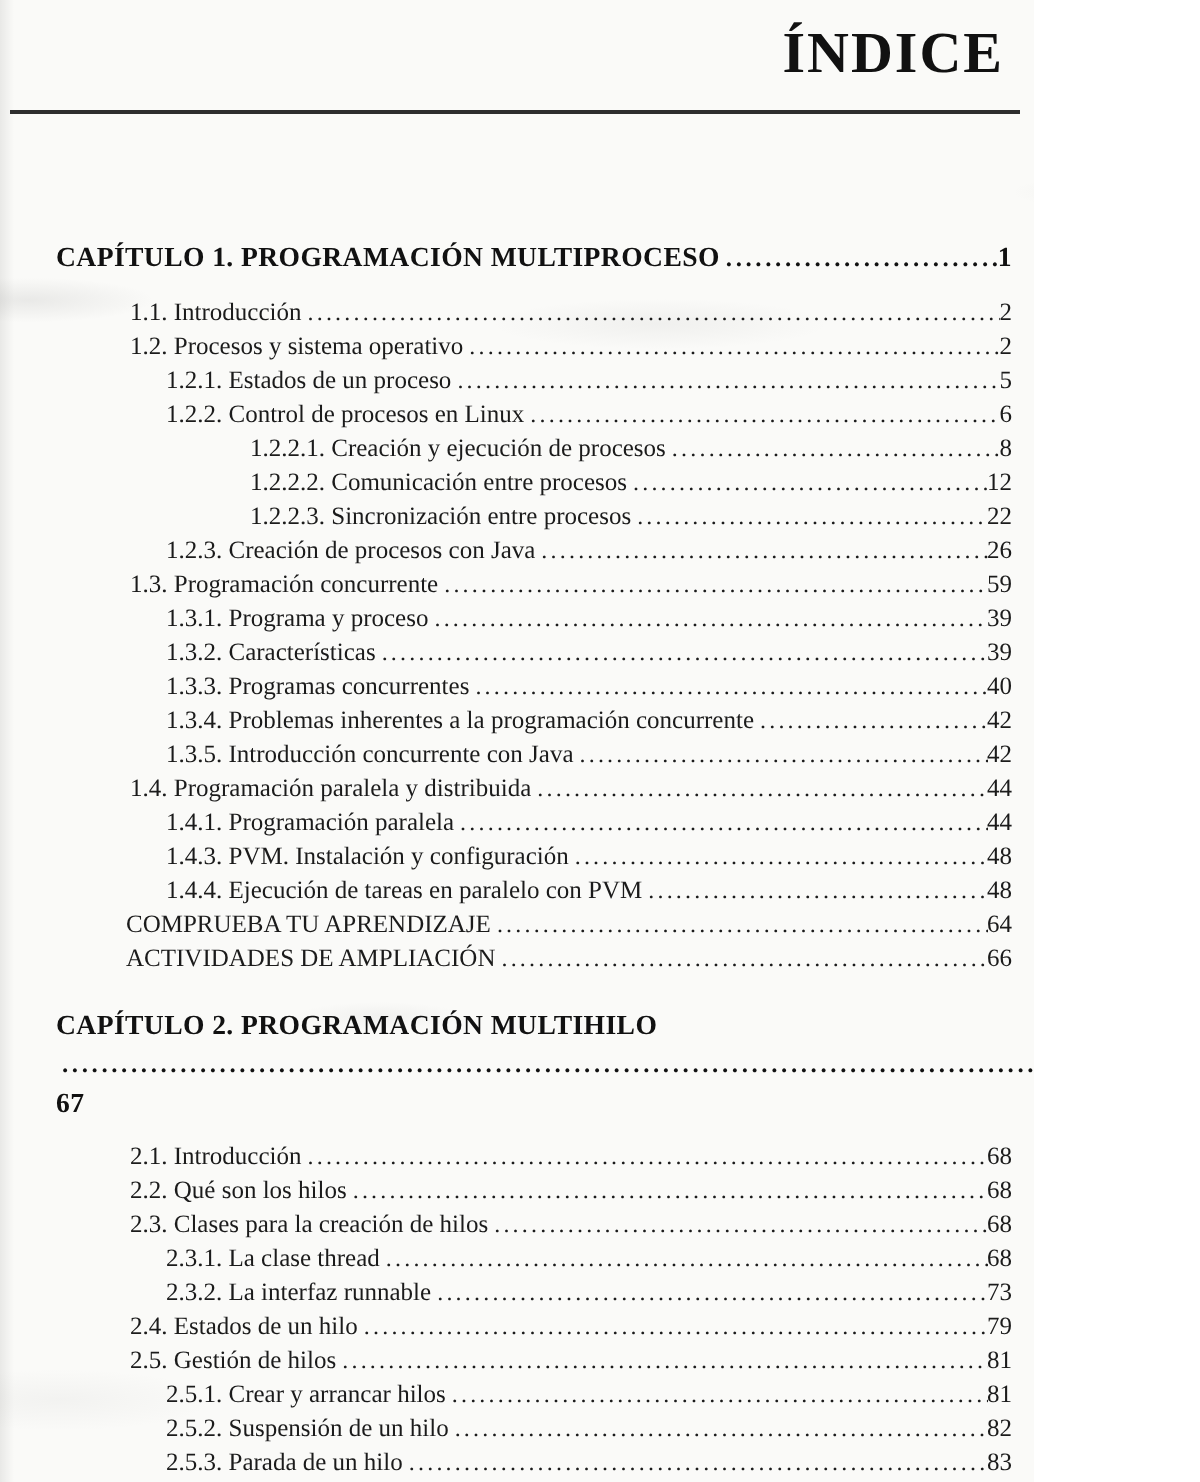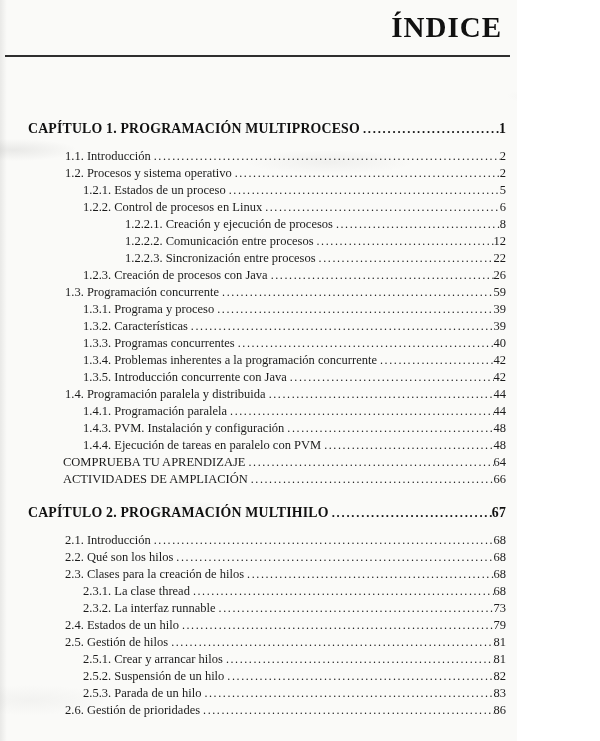--- a/index.html
+++ b/index.html
@@ -61,21 +61,21 @@
   }
   .pg { white-space: nowrap; }
   .lvl-chapter {
     font-weight: bold;
     font-size: 13.8px;
     line-height: 19px;
     margin-bottom: 9px;
     letter-spacing: 0.2px;
     color: #111;
   }
-  .lvl-chapter:not(:first-child) { margin-top: 15px; }
+  .lvl-chapter:not(:first-child) { margin-top: 15px; flex-direction: column; }
   .lvl-chapter .dots::after { letter-spacing: 1.8px; font-size: 12.5px; }
   .lvl-1 { padding-left: 37px; }
   .lvl-2 { padding-left: 55px; text-align: center; }
   .lvl-3 { padding-left: 97px; }
   .lvl-review { padding-left: 35px; }
 </style>
 </head>
 <body>
 
 <div class="page">

